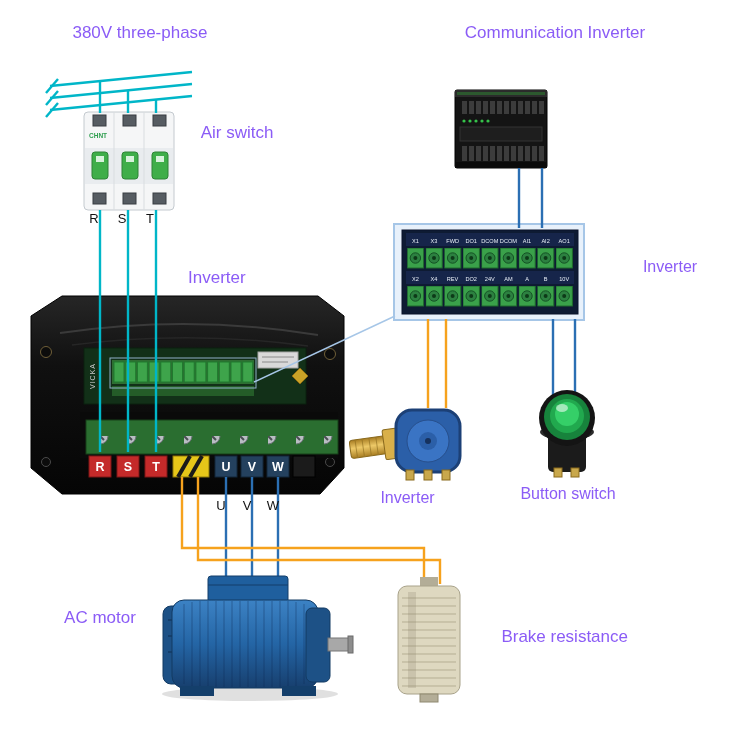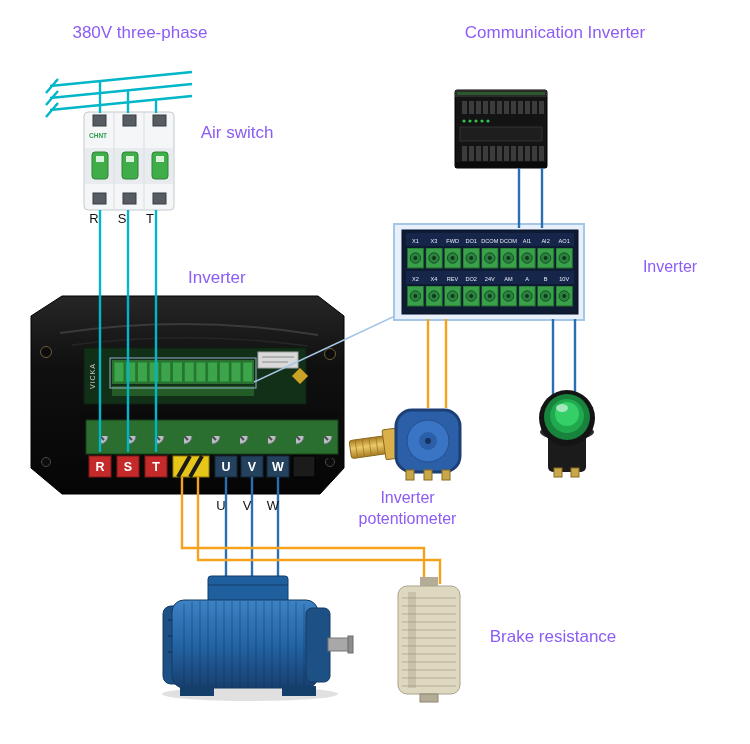--- a/index.html
+++ b/index.html
@@ -346,19 +346,20 @@
 <div class="lbl" style="left:182px;top:122px;width:110px;text-align:center">Air switch</div>
 <div class="lbl" style="left:188px;top:267px;width:110px;text-align:left">Inverter</div>
 <div class="lbl" style="left:430px;top:22px;width:250px">
   <span class="ln">Communication Inverter</span>
 </div>
 <div class="lbl" style="left:595px;top:256px;width:150px;font-size:16px">
   <span class="ln">Inverter</span>
 </div>
 <div class="lbl" style="left:345px;top:487px;width:125px;font-size:16px">
   <span class="ln">Inverter</span>
-  <span class="ln">potentiometer</span>
-</div>
+</div>
+<div class="lbl" style="left:503px;top:483px;width:130px;font-size:16px">Button switch</div>
 <div class="lbl" style="left:35px;top:607px;width:130px">
-</div>
-<div class="lbl" style="left:478px;top:626px;width:150px;text-align:center">Brake resistance</div>
+  <span class="ln">AC motor</span>
+</div>
+<div class="lbl" style="left:478px;top:626px;width:150px;text-align:right">Brake resistance</div>
 
 </div>
 
 </body></html>

